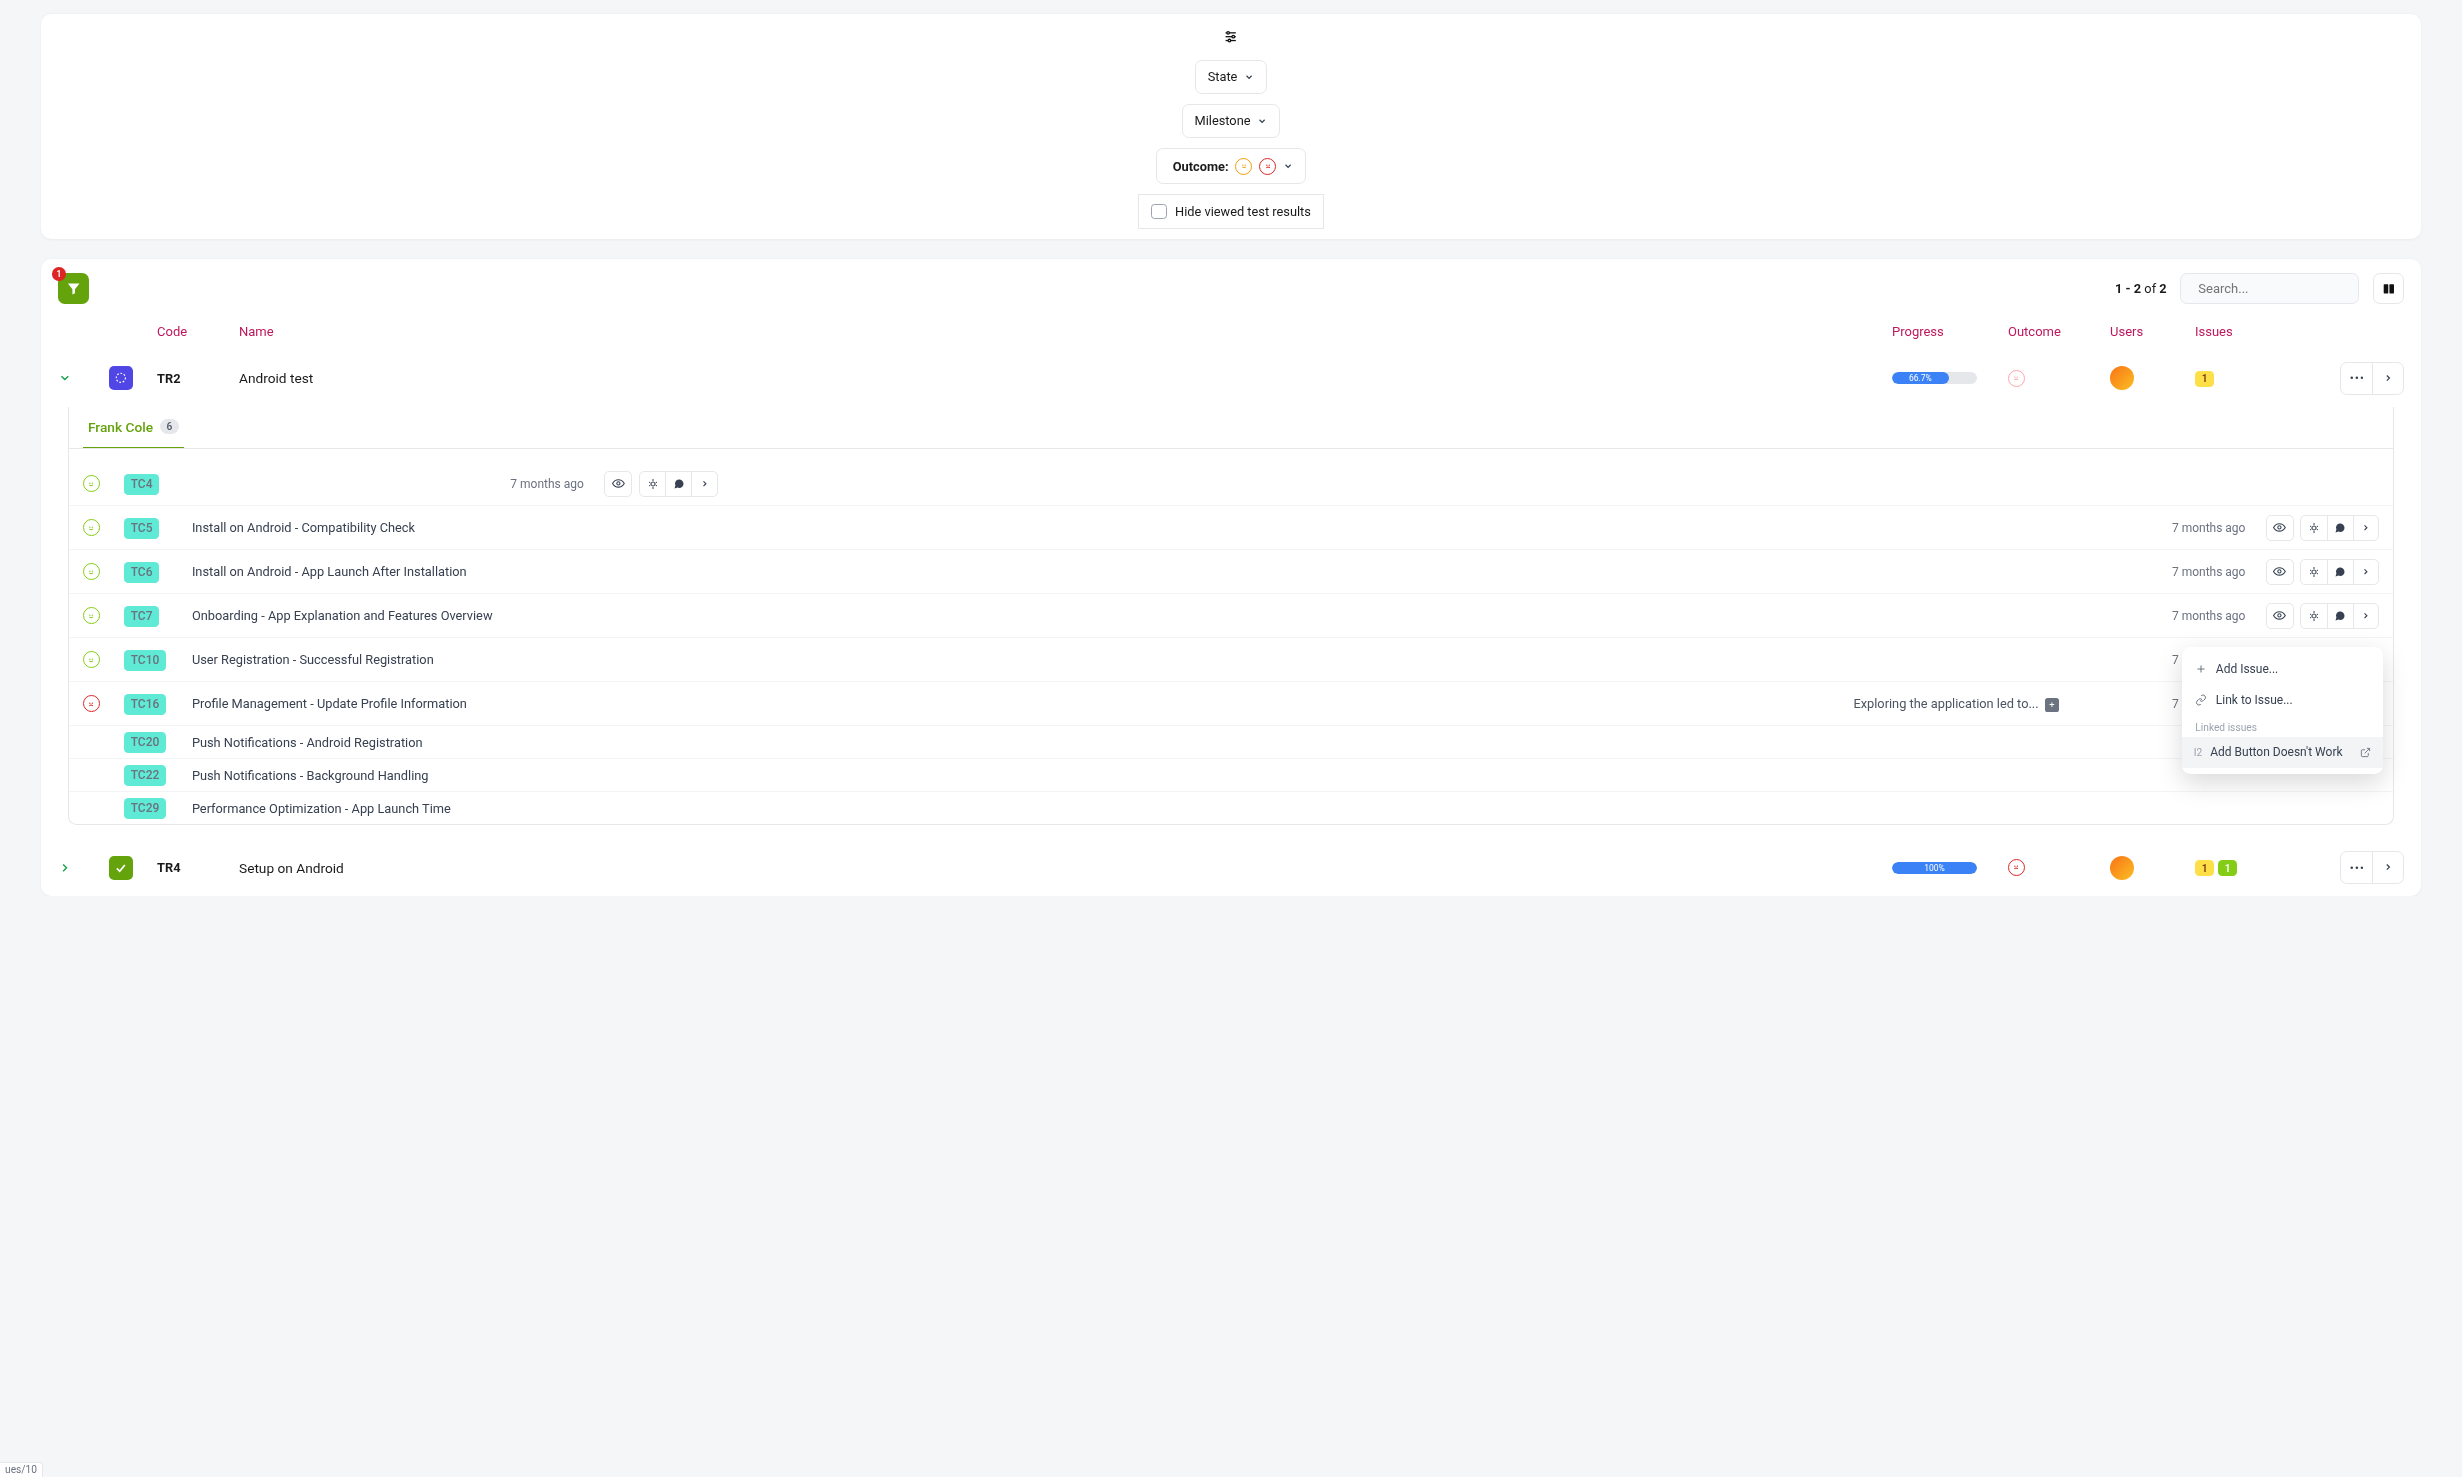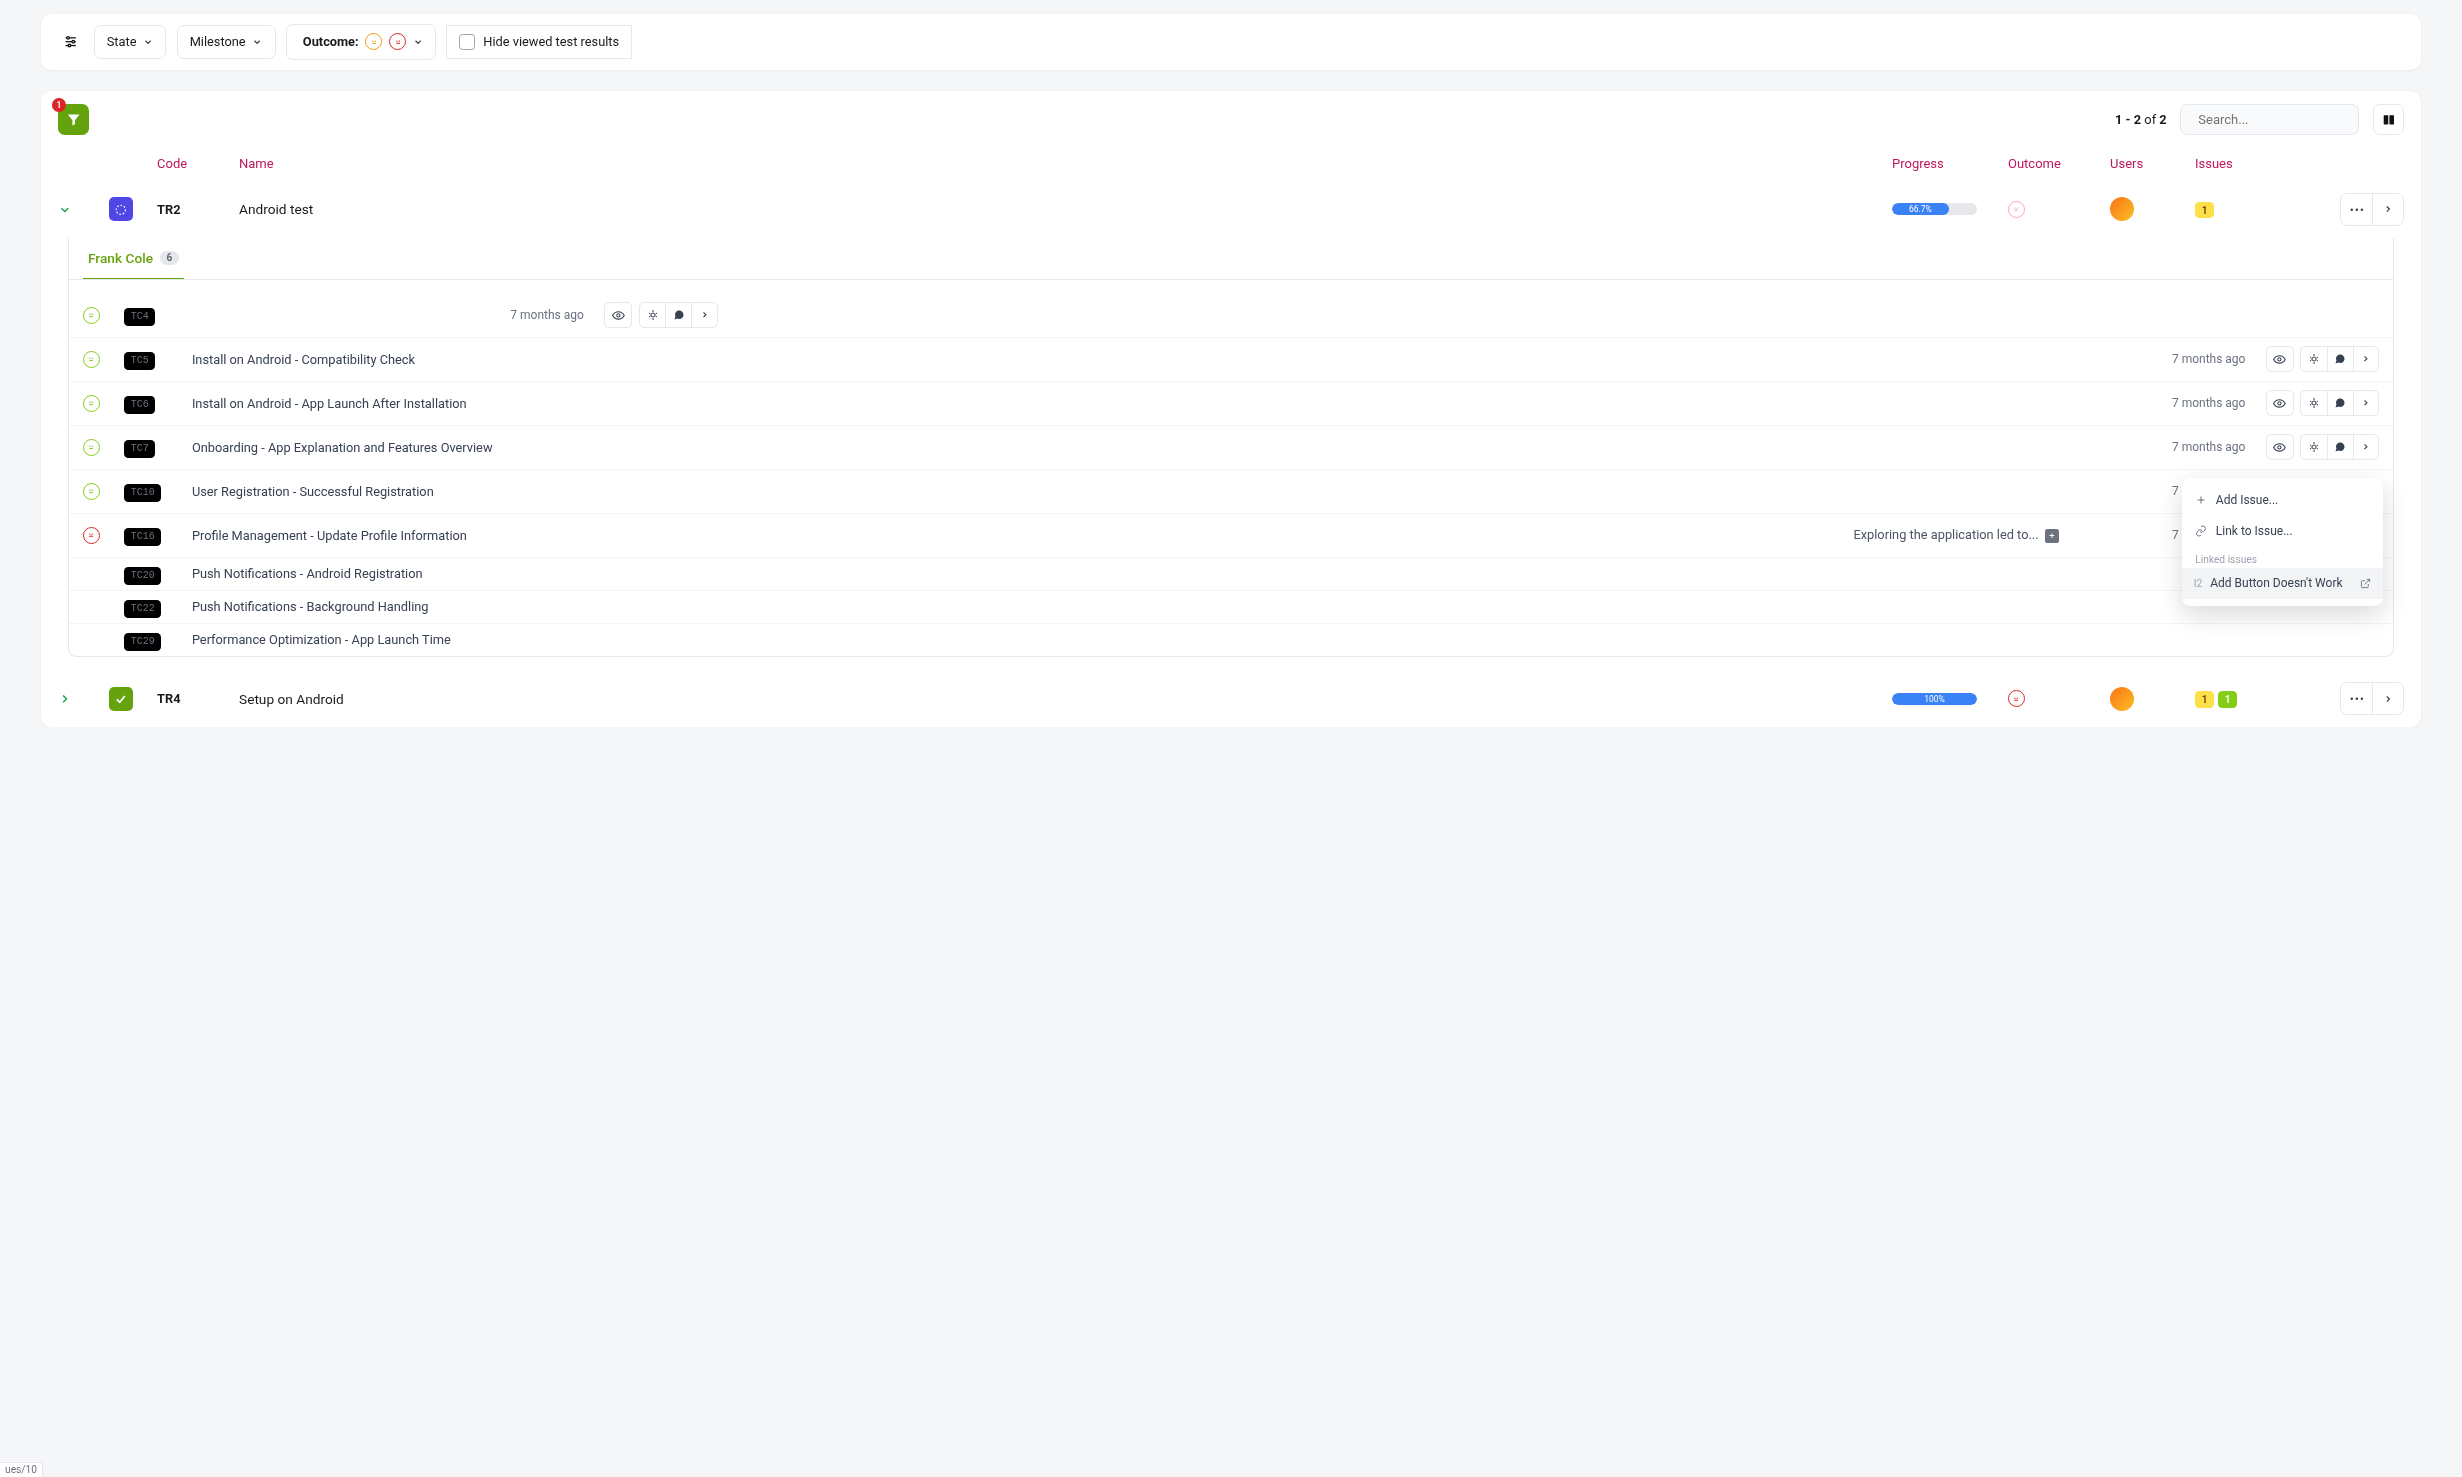--- a/index.html
+++ b/index.html
@@ -1,18 +1,18 @@
 <!DOCTYPE html>
 <html style="font-size:13.7px"><head>
 <meta charset="utf-8">
 <style>
 * { box-sizing: border-box; margin: 0; padding: 0; font-family: -apple-system, BlinkMacSystemFont, "Segoe UI", Roboto, sans-serif; }
 body { background: #f5f6f8; padding: 0 41px; color: #1a1a1a; }
 .panel { background: #fff; border-radius: 10.2px; box-shadow: 0 0.9px 2.6px rgba(0,0,0,0.05); }
-.filters-bar { padding: 10.2px 17px; display: flex; align-items: center; gap: 10.2px; margin-top: 13.7px; }
+.filters-bar { padding: 10.2px 17px; display: flex; align-items: center; gap: 10.2px; margin-top: 13.7px; flex-direction: column; }
 .sliders-icon-wrap { padding: 5.1px; }
 .dropdown-btn { background: #fff; border: 0.9px solid #e5e7eb; border-radius: 6.8px; padding: 8.5px 12px; display: flex; align-items: center; gap: 6.8px; cursor: pointer; font-size: 12.8px; }
 .dropdown-btn.outcome { font-weight: 700; padding-left: 16px; }
 .face { width: 17px; height: 17px; border-radius: 50%; border: 1.7px solid; display: inline-flex; align-items: center; justify-content: center; position: relative; }
 .face.meh { border-color: #f59e0b; }
 .face.sad { border-color: #dc2626; }
 .face.happy { border-color: #84cc16; }
 .face.sad-pink { border-color: #fda4af; }
 .face svg { width: 10.2px; height: 10.2px; }
 .checkbox-btn { display: flex; align-items: center; gap: 8.5px; border: 0.9px solid #e5e7eb; border-radius: 0; padding: 8.5px 12px; cursor: pointer; font-size: 12.8px; }
@@ -52,21 +52,21 @@
 .action-group { display: inline-flex; border: 0.9px solid #e5e7eb; border-radius: 6.8px; overflow: hidden; }
 .action-group .seg { width: 31px; height: 31px; display: flex; align-items: center; justify-content: center; border-left: 0.9px solid #e5e7eb; cursor: pointer; }
 .action-group .seg:first-child { border-left: none; }
 .nested-panel { border: 0.9px solid #e5e7eb; border-top: none; border-radius: 0 0 8.5px 8.5px; margin-left: 10.2px; margin-right: 10.2px; }
 .tab-row { border-bottom: 0.9px solid #e5e7eb; padding: 0 13.7px; display: flex; }
 .tab { padding: 12px 5.1px; display: flex; align-items: center; gap: 6.8px; color: #65a30d; font-weight: 500; border-bottom: 1.7px solid #65a30d; }
 .count-pill { background: #e5e7eb; color: #4b5563; padding: 1.7px 6.8px; border-radius: 852px; font-size: 10.2px; }
 .tc-row { display: flex; align-items: center; padding: 8.5px 13.7px; border-top: 0.9px solid #f3f4f6; font-size: 12.8px; }
 .tc-row:first-of-type { border-top: none; }
 .face-col { width: 41px; }
-.tc-code-pill { background: #000000; color: #6b7280; padding: 3.4px 6.8px; border-radius: 4.3px; font-size: 10px; font-weight: 500; font-family: Liberation Mono, monospace; }
+.tc-code-pill { background: #5eead4; color: #6b7280; padding: 3.4px 6.8px; border-radius: 4.3px; font-size: 12px; font-weight: 500; }
 .tc-code-col { width: 68px; }
 .tc-name { flex: 1; color: #374151; }
 .tc-preview { color: #4b5563; width: 290px; }
 .tc-preview .plus-square { display:inline-flex; width:13.7px; height:13.7px; background:#6b7280; color:#fff; border-radius:2.6px; align-items:center; justify-content:center; font-size:9.4px; margin-left:3.4px;}
 .tc-time { color: #6b7280; font-size: 12px; width: 102px; text-align: right; }
 .tc-actions { display: flex; gap: 6.8px; margin-left: 20.5px; }
 .mini-group { display: inline-flex; border: 0.9px solid #e5e7eb; border-radius: 5.1px; overflow: hidden; }
 .mini-group .mseg { width: 25.6px; height: 24px; display: flex; align-items: center; justify-content: center; border-left: 0.9px solid #e5e7eb; cursor: pointer; }
 .mini-group .mseg:first-child { border-left: none; }
 .mseg.active-red { background: #dc2626; color: #fff; }

